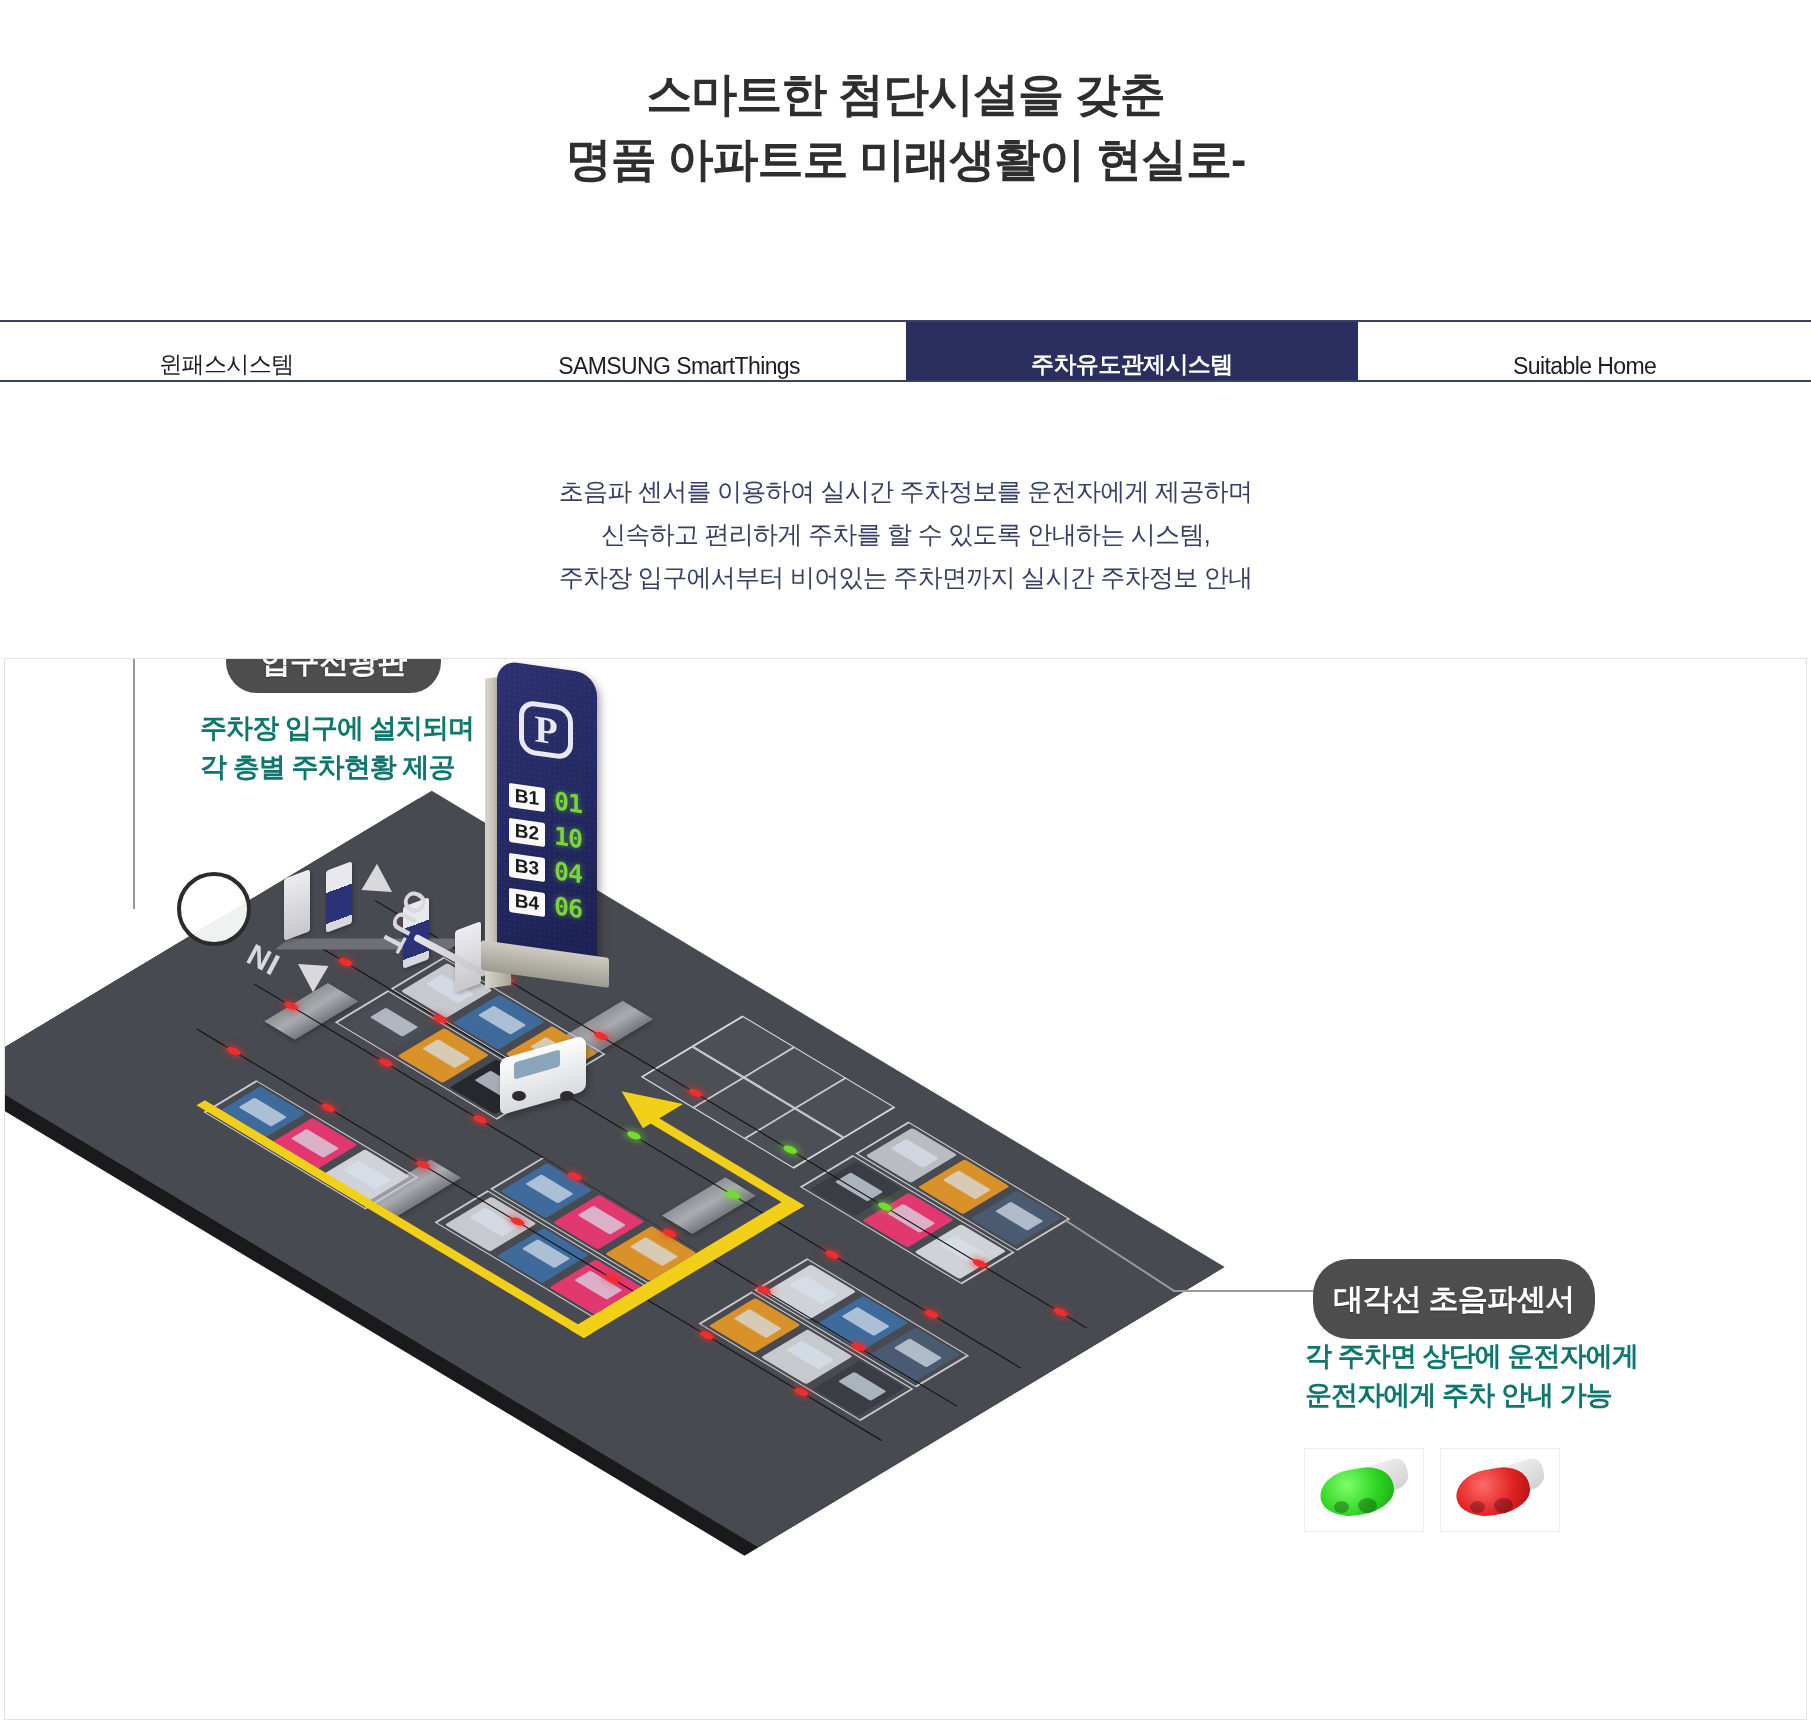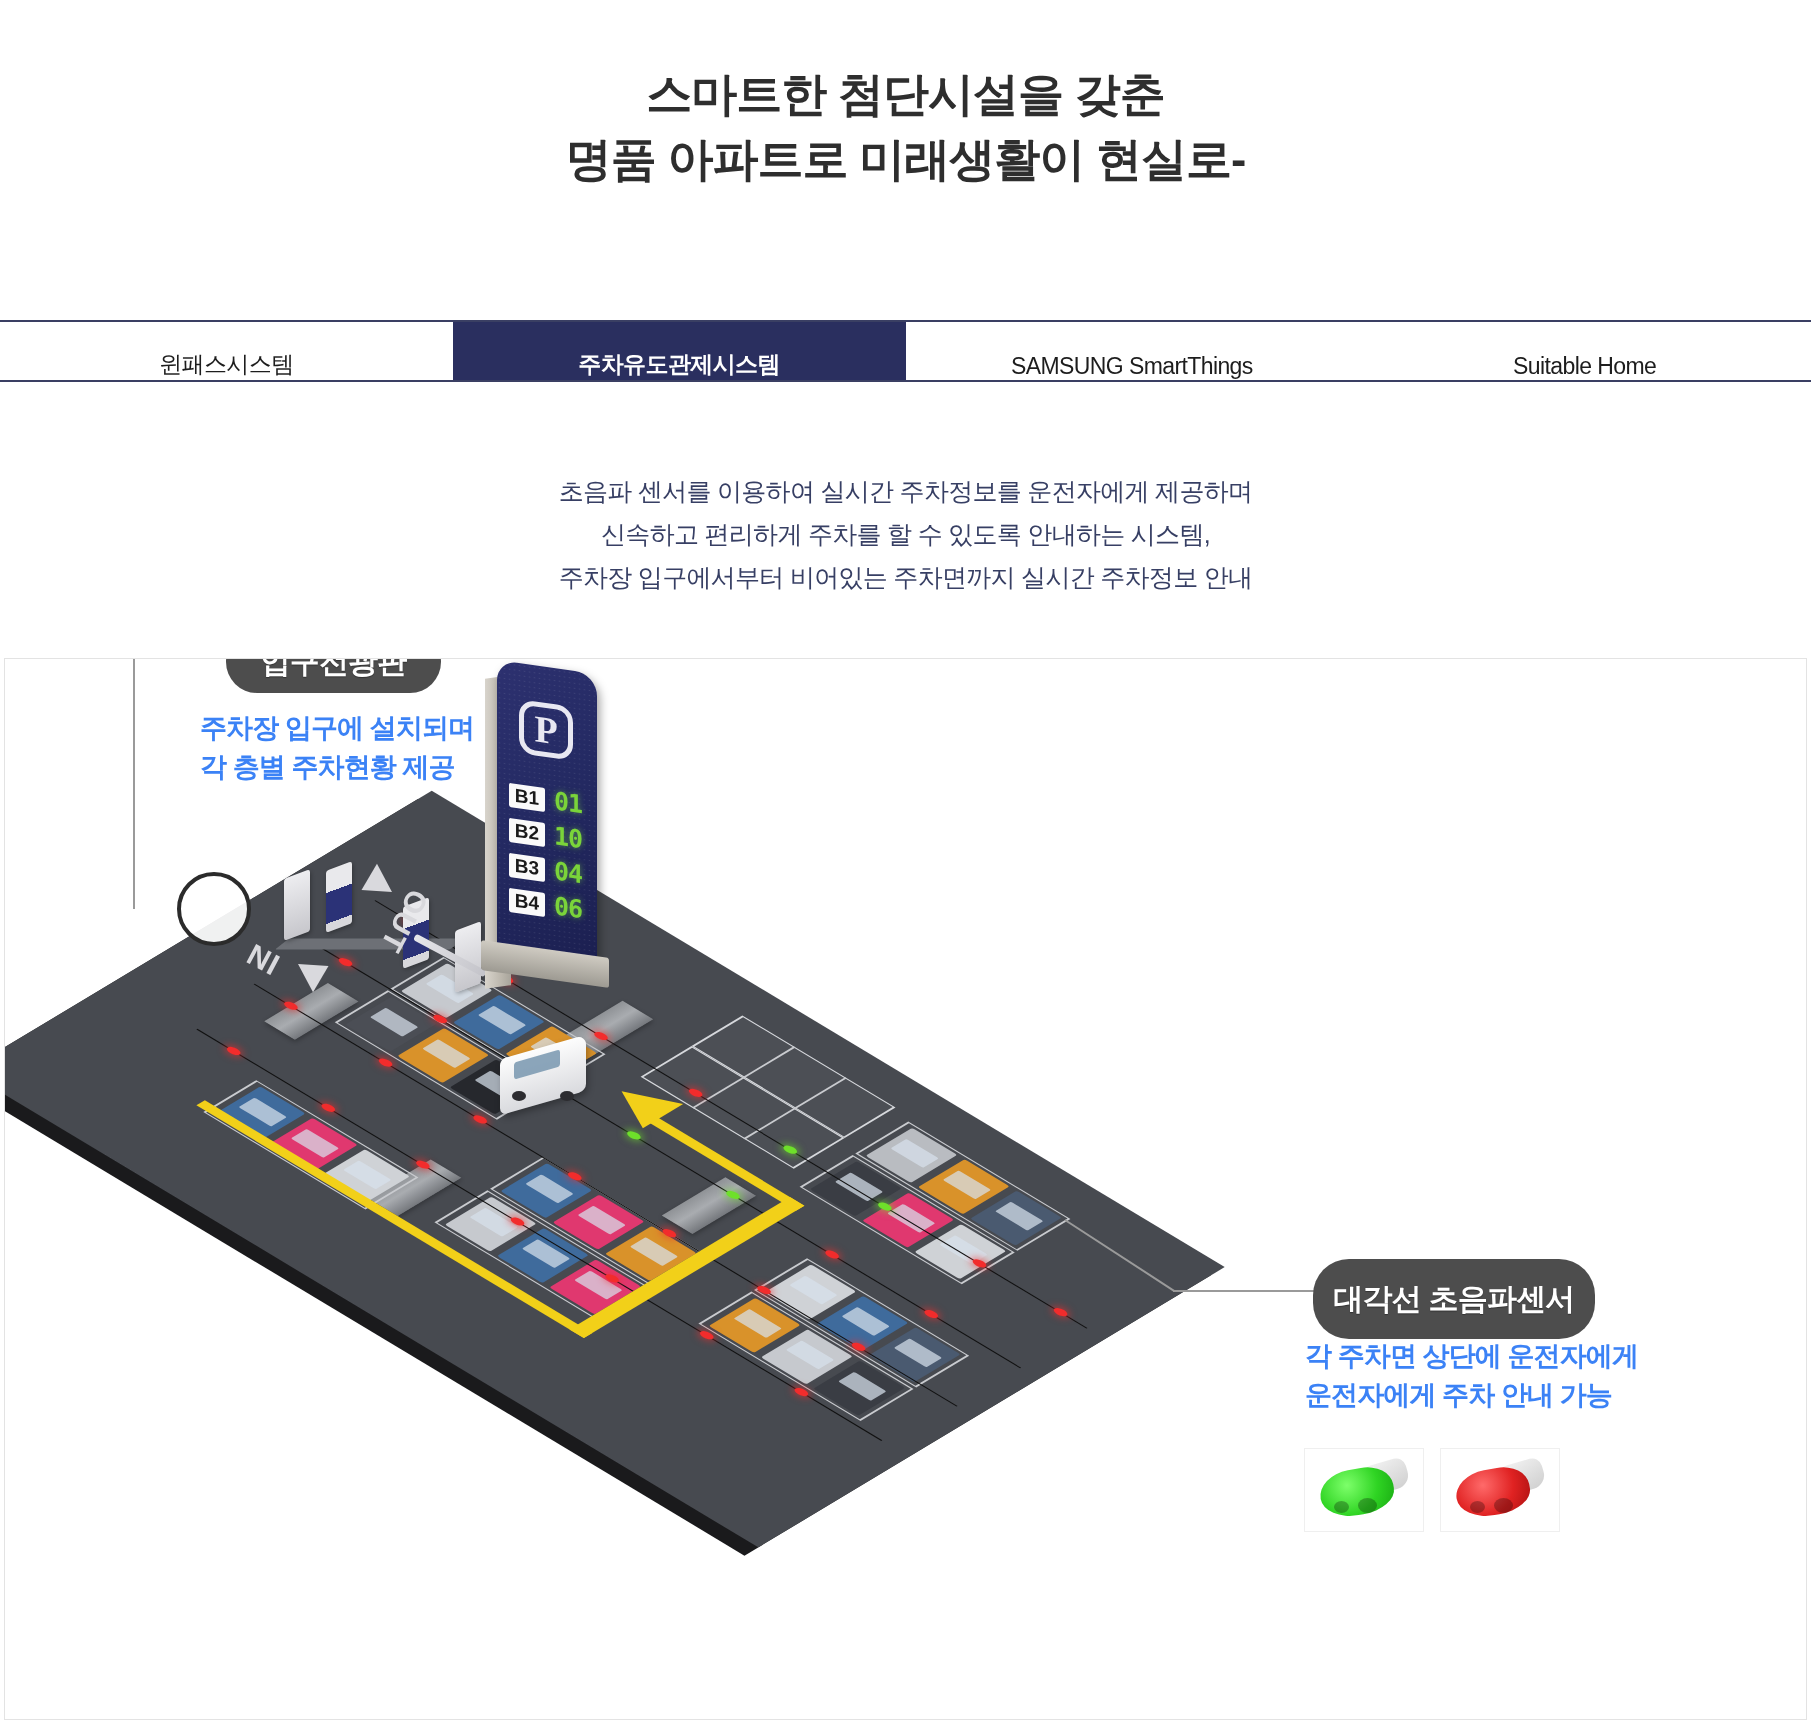--- a/index.html
+++ b/index.html
@@ -63,21 +63,21 @@
     color: #ffffff;
     border-radius: 36px;
     font-size: 30px; font-weight: bold;
     letter-spacing: -0.8px;
     display: flex; align-items: center; justify-content: center;
     white-space: nowrap;
     text-shadow: 0 1px 1px rgba(0,0,0,.35);
   }
   .callout-text {
     position: absolute;
-    color: #3b82f6;
+    color: #0f766e;
     font-size: 27px; font-weight: bold; line-height: 1.45;
     letter-spacing: -0.9px;
     white-space: nowrap;
   }
   .callout-text .line { display:block; }
 
   .leader { position: absolute; border-color: #9a9a9a; }
   #leader-left-v { left: 130px; top: 655px; width: 0; height: 268px; border-left: 2px solid #9a9a9a; }
 
   
@@ -261,25 +261,25 @@
 
   <div class="heading">
     <span class="line">스마트한 첨단시설을 갖춘</span>
     <span class="line">명품 아파트로 미래생활이 현실로-</span>
   </div>
 
   <div class="tabbar">
     <div class="tab">
       <span>윈패스시스템</span>
     </div>
+    <div class="tab">
+      <span>SAMSUNG SmartThings</span>
+    </div>
     <div class="tab active">
       <span>주차유도관제시스템</span>
-    </div>
-    <div class="tab">
-      <span>SAMSUNG SmartThings</span>
     </div>
     <div class="tab">
       <span>Suitable Home</span>
     </div>
   </div>
 
   <div class="desc">
     <span class="line">초음파 센서를 이용하여 실시간 주차정보를 운전자에게 제공하며</span>
     <span class="line">신속하고 편리하게 주차를 할 수 있도록 안내하는 시스템,</span>
     <span class="line">주차장 입구에서부터 비어있는 주차면까지 실시간 주차정보 안내</span>

